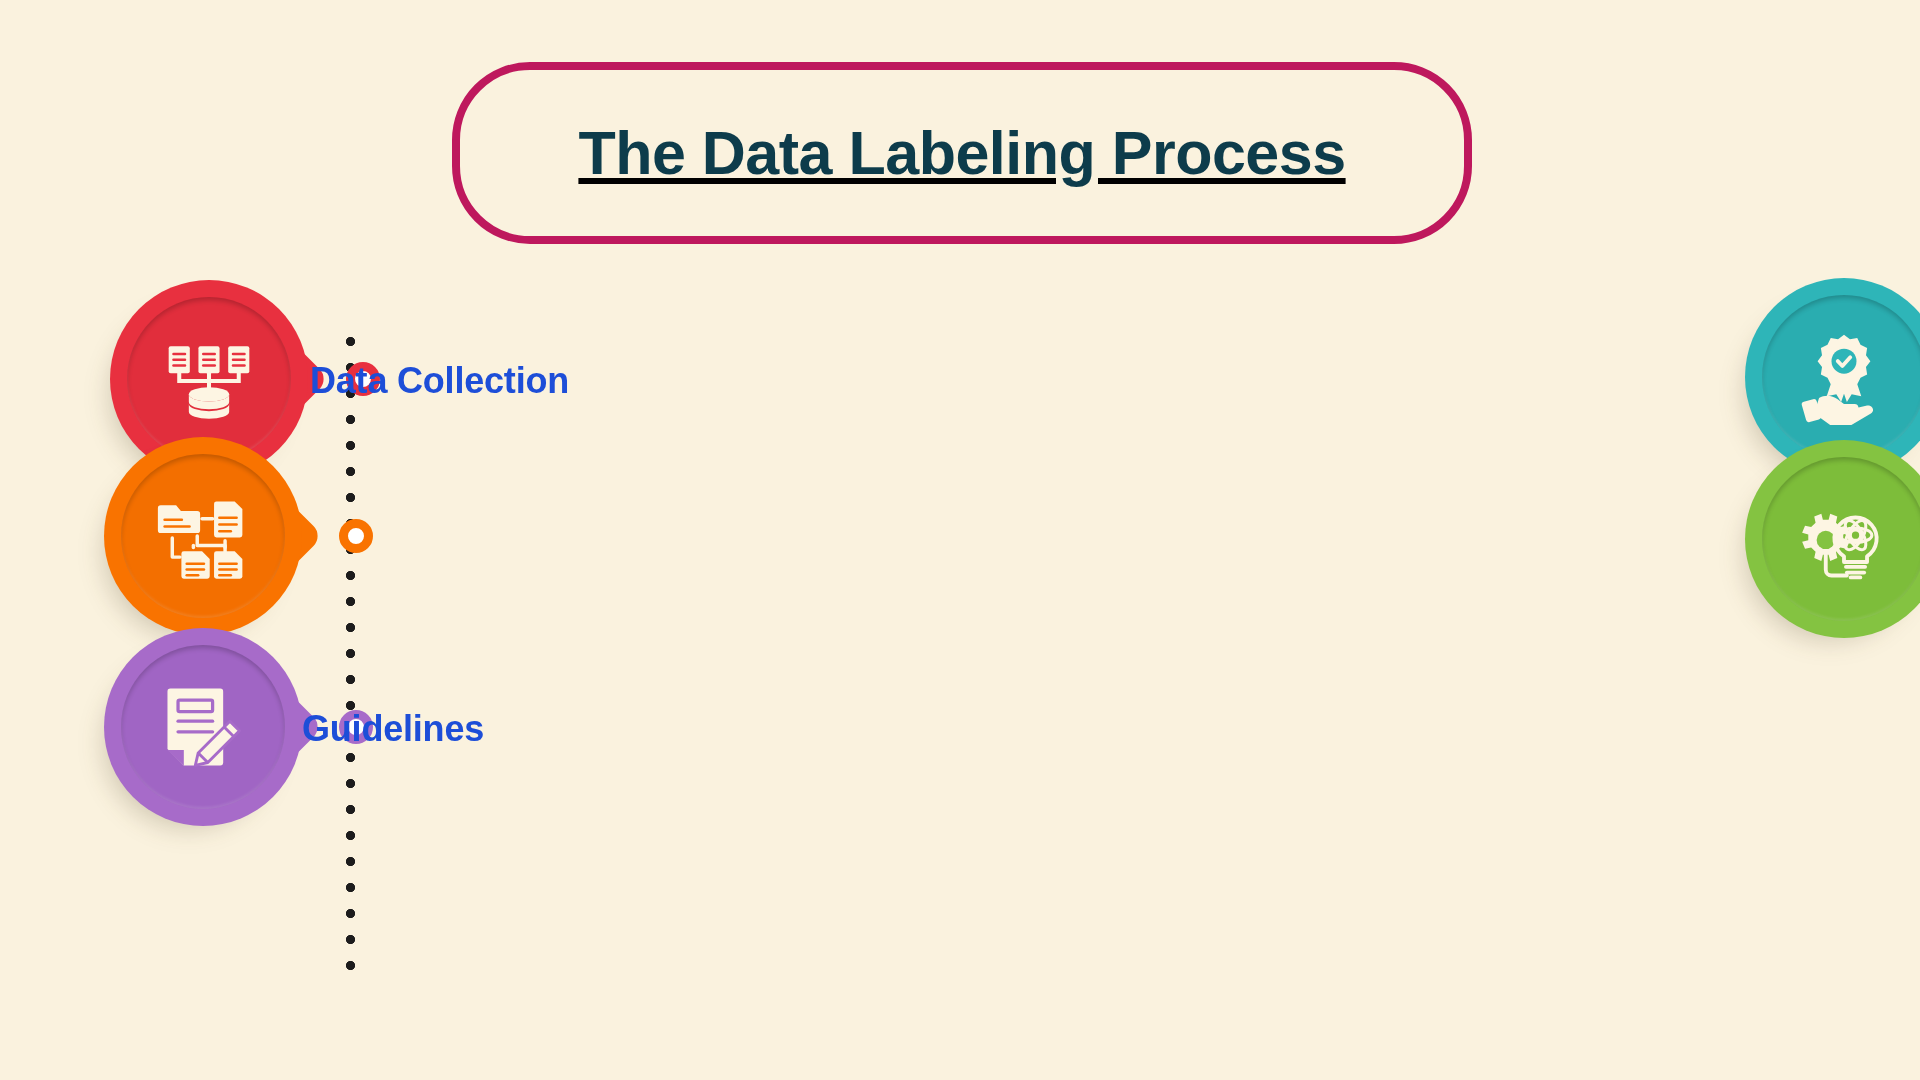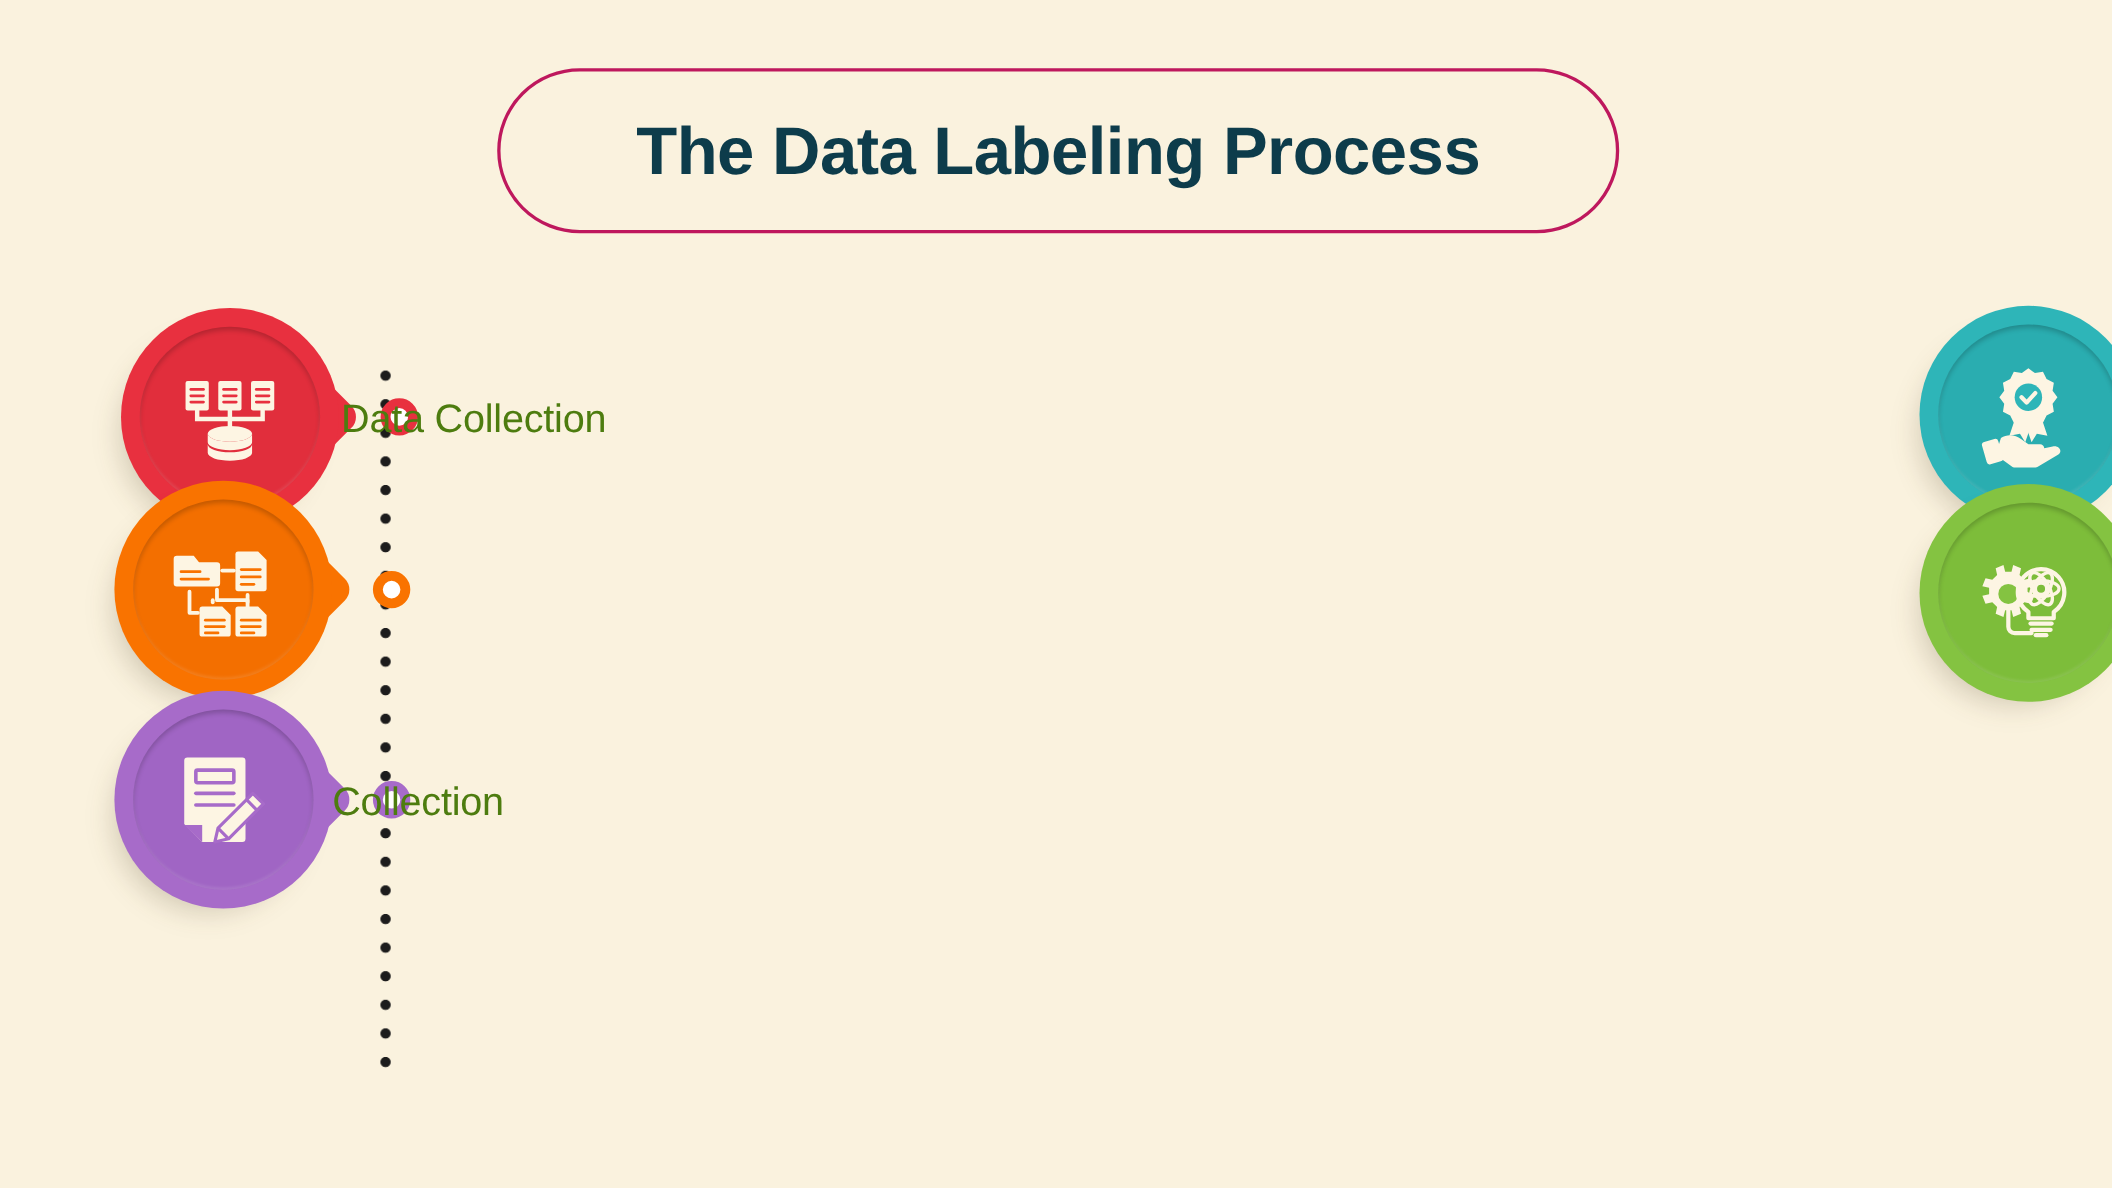--- a/index.html
+++ b/index.html
@@ -9,25 +9,25 @@
     font-family:"Liberation Sans", sans-serif;
     overflow:hidden;
     position:relative;
   }
   #stage{position:absolute;inset:0;}
 
   
   .title-badge{
     position:absolute;
     left:452px;top:62px;
-    width:1020px;height:150px;
-    border:3px solid #be185d;
+    width:1020px;height:182px;
+    border:8px solid #be185d;
     border-radius:78px;
     box-sizing:border-box;
-    display:flex;align-items:center;justify-content:center;
+    display:flex;align-items:center;justify-content:center;text-decoration:underline;
   }
   .title-text{
     font-size:61px;
     font-weight:bold;
     color:#0d3c4b;
     letter-spacing:-0.5px;
     white-space:nowrap;
   }
 
   
@@ -97,22 +97,22 @@
     border-radius:50%;
     box-sizing:border-box;
     border-width:9px;border-style:solid;
     background:#ffffff;
   }
 
   
   .step-label{
     position:absolute;
     font-size:36px;
-    font-weight:normal;
-    color:#4d7c0f;
+    font-weight:bold;
+    color:#1d4ed8;
     white-space:nowrap;
     letter-spacing:-0.2px;
   }
 </style>
 </head>
 <body>
 
 <div id="stage">
 
   <div class="title-badge">
@@ -225,21 +225,21 @@
               <g stroke="#a76bc9" stroke-width="3" fill="none" stroke-linejoin="round">
                 <path d="M78 44 l10 10 -33 33 -13 3 3 -13 z"></path>
                 <line x1="72" y1="50" x2="82" y2="60"></line>
                 <line x1="45" y1="77" x2="55" y2="87"></line>
               </g>
             </g>
           </svg>
         </div>
       </div>
       <div class="marker" style="left:235px;top:82px;border-color:#a76bc9;"></div>
-      <div class="step-label" style="left:198px;top:80px;">Collection</div>
+      <div class="step-label" style="left:198px;top:80px;">Guidelines</div>
     </div>
   </div>
 
   <div class="column col-right">
 
     <div class="step" style="left:930px;top:278px;width:760px;">
       <div class="disc-wrap">
         <div class="disc-shadow"></div>
         <div class="disc-pointer" style="background:#2eb5b8;"></div>
         <div class="disc-outer" style="background:#2eb5b8;"></div>

